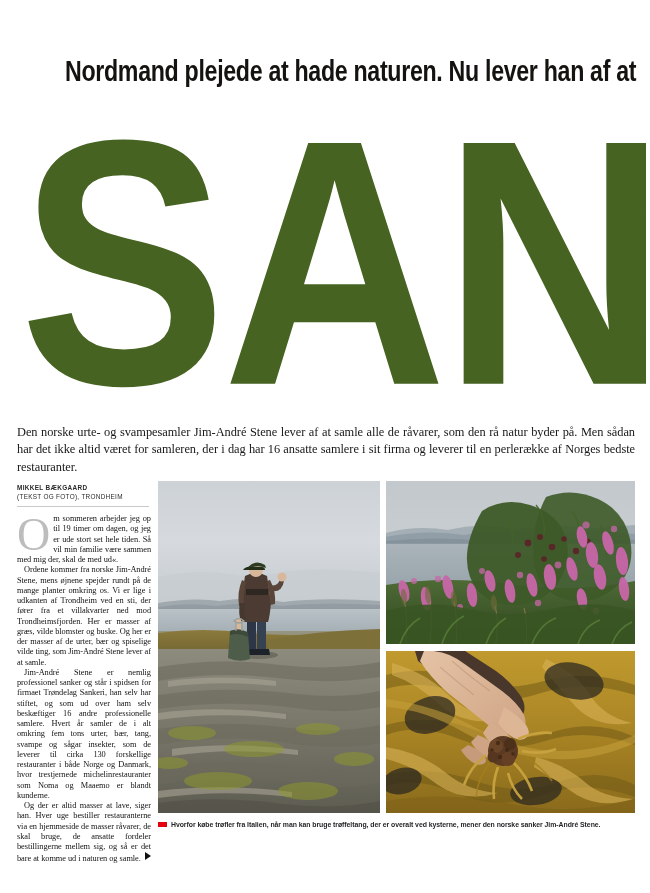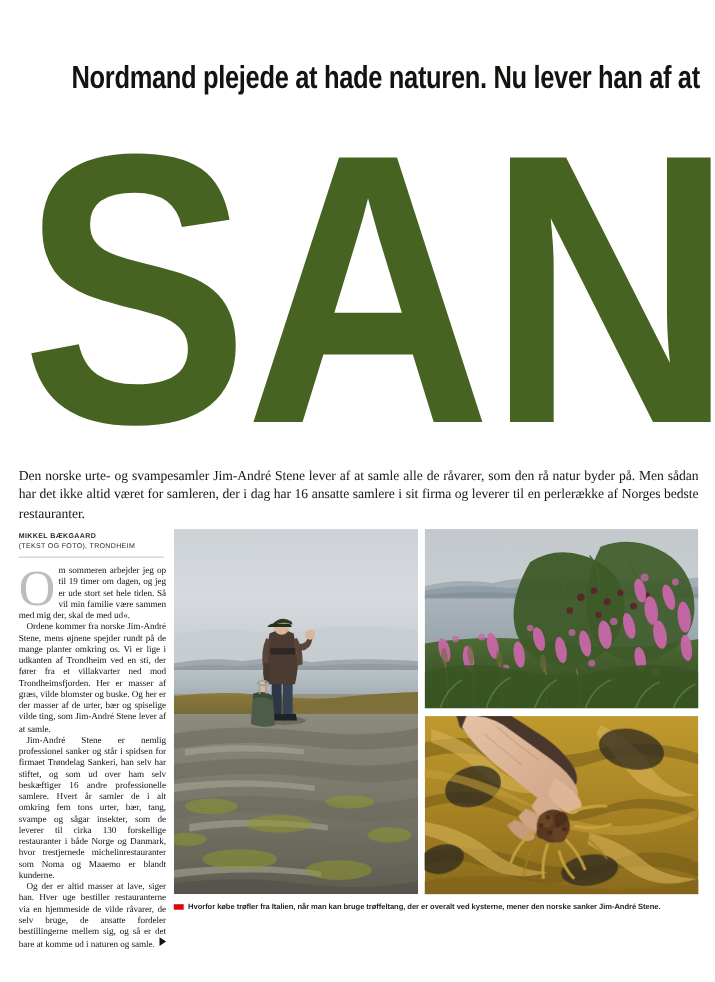--- a/index.html
+++ b/index.html
@@ -226,21 +226,21 @@
   <div class="byline">
     <div>MIKKEL BÆKGAARD</div>
     <div class="sub">(TEKST OG FOTO), TRONDHEIM</div>
   </div>
   <div class="byline-rule"></div>
 
   <div class="bodycol">
     <p class="first"><span class="dropcap">O</span><span>m sommeren arbejder jeg op til 19 timer om dagen, og jeg er ude stort set hele tiden. Så vil min familie være sammen med mig der, skal de med ud«.</span></p>
     <p><span>Ordene kommer fra norske Jim-André Stene, mens øjnene spejder rundt på de mange planter omkring os. Vi er lige i udkanten af Trondheim ved en sti, der fører fra et villakvarter ned mod Trondheimsfjorden. Her er masser af græs, vilde blomster og buske. Og her er der masser af de urter, bær og spiselige vilde ting, som Jim-André Stene lever af at samle.</span></p>
     <p><span>Jim-André Stene er nemlig professionel sanker og står i spidsen for firmaet Trøndelag Sankeri, han selv har stiftet, og som ud over ham selv beskæftiger 16 andre professionelle samlere. Hvert år samler de i alt omkring fem tons urter, bær, tang, svampe og sågar insekter, som de leverer til cirka 130 forskellige restauranter i både Norge og Danmark, hvor trestjernede michelinrestauranter som Noma og Maaemo er blandt kunderne.</span></p>
-    <p><span>Og der er altid masser at lave, siger han. Hver uge bestiller restauranterne via en hjemmeside de vilde råvarer, de selv bruge, de ansatte fordeler bestillingerne mellem sig, og så er det bare at komme ud i naturen og samle.</span><span class="endmark"></span></p>
+    <p><span>Og der er altid masser at lave, siger han. Hver uge bestiller restauranterne via en hjemmeside de masser råvarer, de skal bruge, de ansatte fordeler bestillingerne mellem sig, og så er det bare at komme ud i naturen og samle.</span><span class="endmark"></span></p>
   </div>
 
   <div class="photo" id="photo-main">
     <svg viewBox="0 0 222 332" preserveAspectRatio="xMidYMid slice" aria-hidden="true">
       <defs>
         <linearGradient id="skyG" x1="0" y1="0" x2="0" y2="1">
           <stop offset="0" stop-color="#cdd2d6"></stop>
           <stop offset="0.45" stop-color="#d6dade"></stop>
           <stop offset="1" stop-color="#c2c8cc"></stop>
         </linearGradient>

